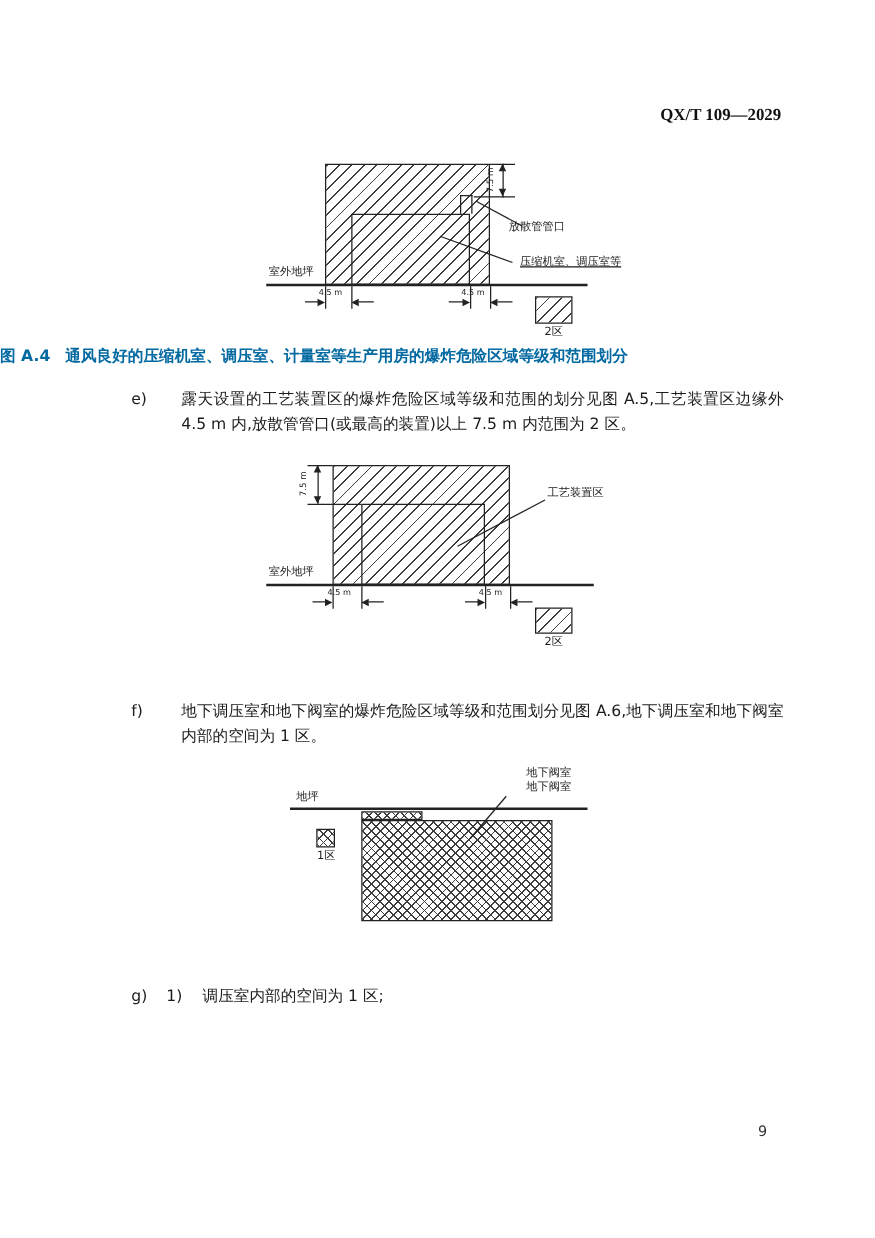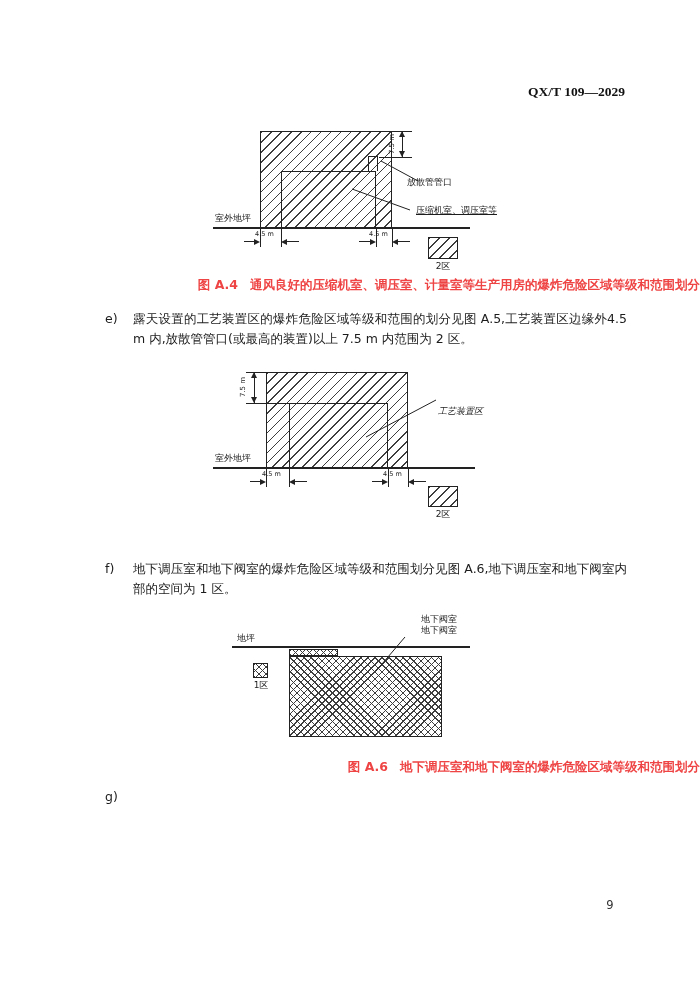--- a/index.html
+++ b/index.html
@@ -13,25 +13,25 @@
                            repeating-linear-gradient(135deg,#3d3d3d 0px,#3d3d3d 1px,transparent 1px,transparent 5px);}
   .arr{position:absolute;width:0;height:0;}
   .arr.r{border-top:3px solid transparent;border-bottom:3px solid transparent;border-left:6px solid #222;}
   .arr.l{border-top:3px solid transparent;border-bottom:3px solid transparent;border-right:6px solid #222;}
   .arr.u{border-left:3px solid transparent;border-right:3px solid transparent;border-bottom:6px solid #222;}
   .arr.d{border-left:3px solid transparent;border-right:3px solid transparent;border-top:6px solid #222;}
   .diaglbl{position:absolute;font-size:9px;line-height:11px;color:#1c1c1c;white-space:nowrap;}
   .dimtxt{position:absolute;font-size:6.5px;line-height:8px;white-space:nowrap;}
   .vtext{position:absolute;width:30px;height:10px;font-size:7px;line-height:10px;text-align:center;
          transform:rotate(-90deg);white-space:nowrap;}
-  .caption{position:absolute;left:0;width:700px;text-align:right;font-size:12.5px;font-weight:bold;color:#ef4444;}
+  .caption{position:absolute;left:0;width:700px;text-align:left;font-size:12.5px;font-weight:bold;color:#0369a1;}
   .caption .cspace{display:inline-block;width:12px;}
   .para{position:absolute;left:105px;width:522px;font-size:12.5px;line-height:19.5px;color:#1c1c1c;}
   .para .marker{position:absolute;left:0;top:0;}
-  .para .ptext{margin-left:28px;text-align:justify;}
+  .para .ptext{margin-left:40px;text-align:justify;}
   .subitem{position:relative;margin-left:28px;}
   .subitem .smarker{display:inline-block;width:29px;}
   .header{position:absolute;top:84px;right:75px;font-family:"Liberation Serif","DejaVu Serif",serif;
           font-weight:bold;font-size:13.5px;color:#111;}
   .pagenum{position:absolute;top:898px;left:598px;width:24px;text-align:center;font-size:11.5px;color:#333;}
   svg.overlay{position:absolute;left:0;top:0;pointer-events:none;}
 </style>
 </head>
 <body>
 
@@ -114,21 +114,21 @@
     <div class="arr r" style="left:260px;top:479px;"></div>
     <div class="arr l" style="left:289px;top:479px;"></div>
     <div class="hline" style="left:295px;top:481px;width:12px;"></div>
 
     <div class="dimtxt" style="left:383px;top:470px;width:30px;">4.5 m</div>
     <div class="hline" style="left:372px;top:481px;width:12px;"></div>
     <div class="arr r" style="left:382px;top:479px;"></div>
     <div class="arr l" style="left:408px;top:479px;"></div>
     <div class="hline" style="left:414px;top:481px;width:12px;"></div>
 
-    <div class="diaglbl" style="left:438px;top:406px;font-style:italic;">工艺装置区</div>
+    <div class="diaglbl" style="left:438px;top:390px;">工艺装置区</div>
 
     <div class="rect hatch" style="left:428px;top:486px;width:30px;height:21px;"></div>
     <div class="diaglbl" style="left:428px;top:509px;width:30px;text-align:center;">2区</div>
   </div>
 
 
   <div class="para" style="top:559px;">
     <span class="marker">f)</span>
     <div class="ptext">地下调压室和地下阀室的爆炸危险区域等级和范围划分见图 A.6,地下调压室和地下阀室内部的空间为 1 区。</div>
   </div>
@@ -143,26 +143,26 @@
 
     <div class="diaglbl" style="left:398px;top:614px;width:82px;text-align:center;white-space:normal;">
       <div>地下阀室</div>
       <div>地下阀室</div>
     </div>
 
     <div class="rect xhatch" style="left:253px;top:663px;width:15px;height:15px;"></div>
     <div class="diaglbl" style="left:246px;top:680px;width:30px;text-align:center;">1区</div>
   </div>
 
-  <div class="caption" style="top:759px;">
-    <span>图 A.6</span><span class="cspace"></span><span>地下调压室和地下阀室的爆炸危险区域等级和范围划分</span>
-  </div>
 
   <div class="para" style="top:787px;">
     <span class="marker">g)</span>
+    <div class="subitem">
+      <span class="smarker">1)</span><span>调压室内部的空间为 1 区;</span>
+    </div>
   </div>
 
   <div class="pagenum">9</div>
 
   <svg class="overlay" width="700" height="990" viewBox="0 0 700 990">
     <line x1="418" y1="181" x2="381" y2="161" stroke="#222" stroke-width="1"></line>
     <line x1="410" y1="210" x2="352" y2="189" stroke="#222" stroke-width="1"></line>
     <line x1="436" y1="400" x2="366" y2="437" stroke="#222" stroke-width="1"></line>
     <line x1="405" y1="637" x2="376" y2="671" stroke="#222" stroke-width="1"></line>
   </svg>

